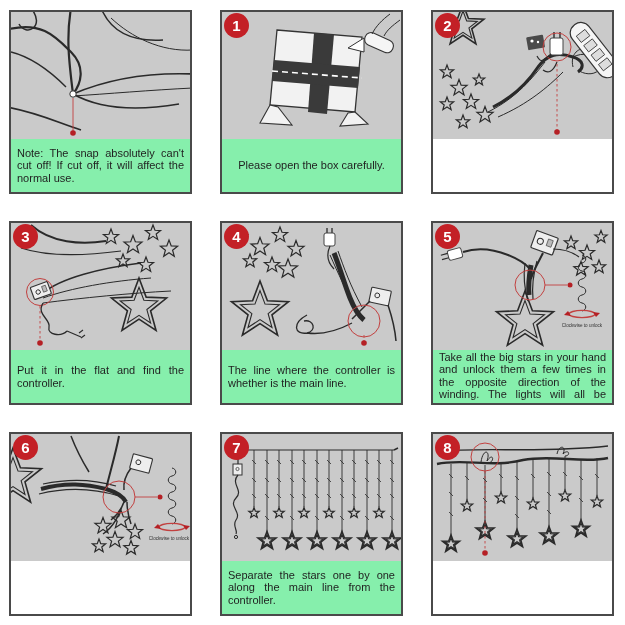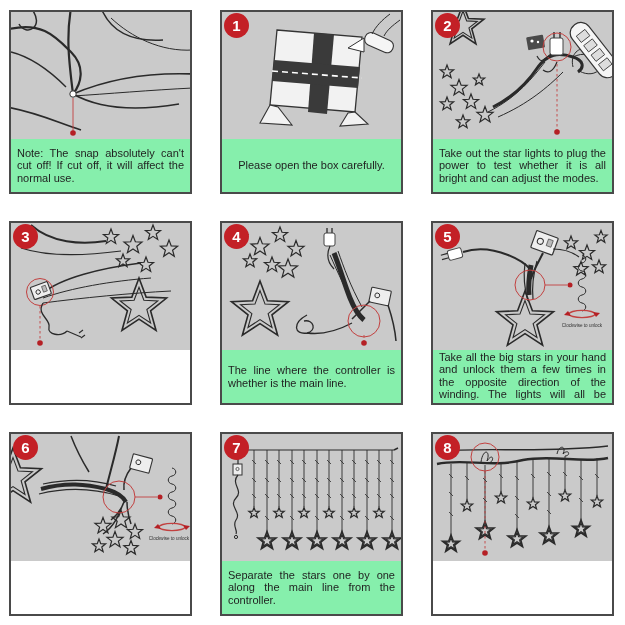--- a/index.html
+++ b/index.html
@@ -119,21 +119,20 @@
           <rect x="157" y="16" width="11" height="8" fill="#ddd" stroke="#333" stroke-width="0.8"></rect>
           <rect x="157" y="28" width="11" height="8" fill="#ddd" stroke="#333" stroke-width="0.8"></rect>
           <rect x="157" y="40" width="11" height="8" fill="#ddd" stroke="#333" stroke-width="0.8"></rect>
           <rect x="157" y="52" width="11" height="8" fill="#ddd" stroke="#333" stroke-width="0.8"></rect>
         </g>
         <path class="lw" style="stroke-width:1.2" d="M118,42 C110,48 108,52 104,44 M124,50 C120,60 115,62 110,58"></path>
         <line class="red" style="stroke-width:0.9" stroke-dasharray="2.5 2.5" x1="124" y1="52" x2="124" y2="118"></line>
         <circle class="reddot" cx="124" cy="120" r="2.8"></circle>
       </svg>
     </div>
-    <div class="caption">Take out the star lights to plug the power to test whether it is all bright and can adjust the modes.</div>
   </div>
 
   <div class="panel">
     <div class="badge">3</div>
     <div class="illus">
       <svg viewBox="0 0 179 127" preserveAspectRatio="none">
         <path class="lw" style="stroke-width:1.8" d="M20,2 C40,20 70,22 95,18"></path>
         <path class="lw" style="stroke-width:1.2" d="M10,25 C40,35 80,32 110,28"></path>
         <path class="lw" style="stroke-width:1.5" d="M32,70 C50,55 90,45 130,40"></path>
         <path class="lw" style="stroke-width:1" d="M32,75 C60,65 100,58 140,55 M32,80 C70,75 120,70 160,68"></path>
@@ -149,20 +148,21 @@
           <circle class="lw" style="stroke-width:0.9" cx="27" cy="68" r="2.2"></circle>
           <rect x="32" y="64" width="4" height="6" fill="#bbb" stroke="#333" stroke-width="0.6"></rect>
         </g>
         <circle class="red" style="stroke-width:1" cx="29" cy="69" r="13.5"></circle>
         <path class="lw" style="stroke-width:1.3" d="M32,80 C25,92 40,96 38,104 C36,112 50,114 56,108"></path>
         <path class="lw" style="stroke-width:1.1" d="M56,108 L70,114 M68,110 l4,-3 M70,115 l4,-3"></path>
         <line class="red" style="stroke-width:0.9" stroke-dasharray="2.5 2.5" x1="29" y1="83" x2="29" y2="118"></line>
         <circle class="reddot" cx="29" cy="120" r="2.8"></circle>
       </svg>
     </div>
+    <div class="caption">Put it in the flat and find the controller.</div>
   </div>
 
   <div class="panel">
     <div class="badge">4</div>
     <div class="illus">
       <svg viewBox="0 0 179 127" preserveAspectRatio="none">
         <use href="#star" transform="translate(18,14) scale(0.8)"></use>
         <use href="#star" transform="translate(38,24) scale(0.95)"></use>
         <use href="#star" transform="translate(58,12) scale(0.8)"></use>
         <use href="#star" transform="translate(74,26) scale(0.85)"></use>

